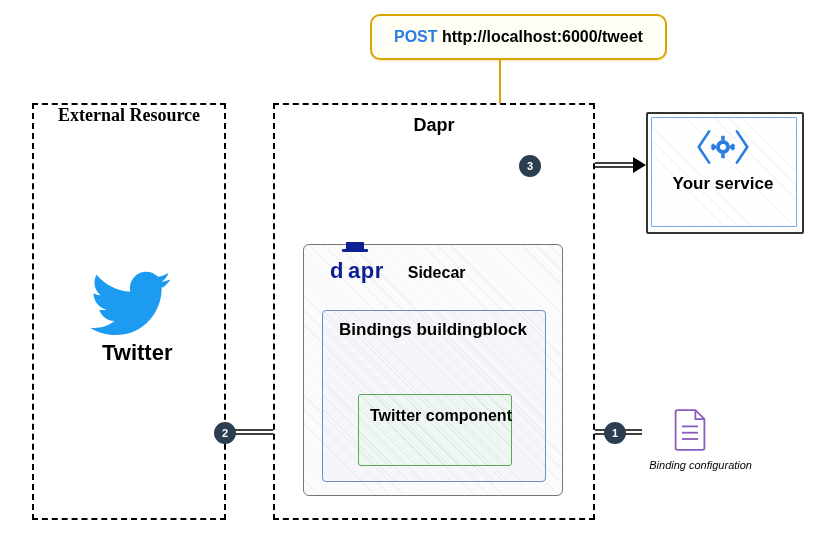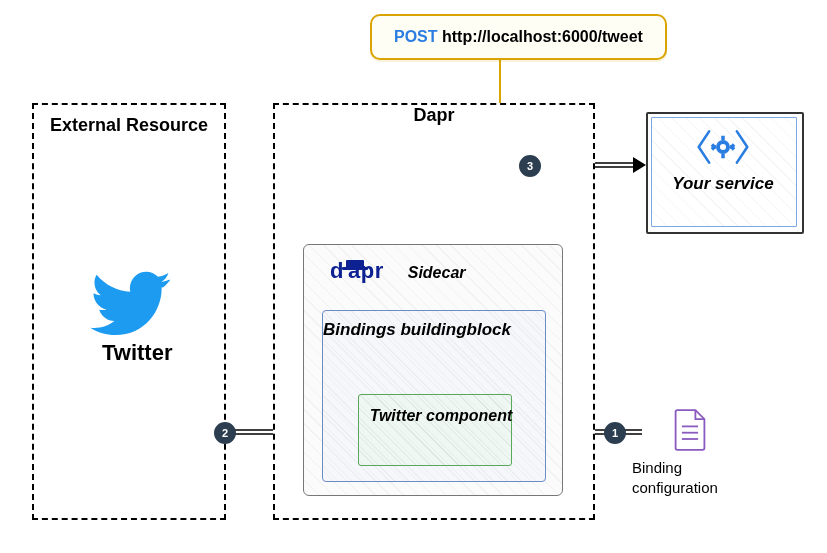--- a/index.html
+++ b/index.html
@@ -19,24 +19,24 @@
   .fill-green { background: rgba(200,250,200,0.12); }
   .hatch::before {
     content: "";
     position: absolute; inset: 0;
     background: repeating-linear-gradient(45deg,
       rgba(0,0,0,0.04) 0 1px, transparent 1px 10px);
     border-radius: inherit;
     pointer-events: none;
   }
 
-  .label { position: absolute; font-weight: 600; font-size: 17px; color: #000; text-align: center; font-style: italic; }
+  .label { position: absolute; font-weight: 600; font-size: 17px; color: #000; text-align: center; }
   .label.small { font-size: 16px; }
 
-  .dapr-logo { display: inline-flex; align-items: flex-end; font-family: "Segoe UI", Arial, sans-serif; font-weight: 800; font-size: 22px; color: #0d2192; letter-spacing: 0.5px;}
+  .dapr-logo { display: inline-flex; font-family: "Segoe UI", Arial, sans-serif; font-weight: 800; font-size: 22px; color: #0d2192; letter-spacing: 0.5px;}
   .dapr-hat { width: 18px; height: 8px; background:#0d2192; position: relative; top: -16px; margin: 0 -16px 0 2px; border-radius:1px;}
   .dapr-hat::after { content:""; position:absolute; left:-4px; bottom:-2px; width:26px; height:3px; background:#0d2192; border-radius:1px;}
 
   .callout {
     position: absolute;
     border: 2px solid #d9a400;
     border-radius: 10px;
     background: #fffef5;
     box-shadow: 0 2px 0 rgba(217,164,0,0.15);
     padding: 12px 22px;
@@ -54,21 +54,21 @@
     border: 2px solid #2c3e50;
     font-family: Arial, sans-serif;
     z-index: 10;
   }
 
   svg.overlay { position: absolute; inset: 0; width: 827px; height: 553px; pointer-events: none; }
 
   .service-outer { border: 2px solid #333; }
   .service-inner { border: 1.5px solid #7aa7e8; background: #fff; }
 
-  .bind-conf { position: absolute; text-align: left; font-size: 15px; color: #000; }
+  .bind-conf { position: absolute; text-align: right; font-size: 11px; color: #000; font-style: italic; }
 
   .twitter-label { position: absolute; font-weight: 700; font-size: 22px; color:#000; }
 
 </style>
 </head>
 <body>
 
 <div id="stage">
 
   <svg class="overlay" viewBox="0 0 827 553">
@@ -102,40 +102,40 @@
       <path d="M 633 157 L 646 165 L 633 173" fill="#000" stroke="none"></path>
     </g>
   </svg>
 
   <div class="callout" style="left:370px; top:14px;">
     <span class="method">POST</span>
     <span>http://localhost:6000/tweet</span>
   </div>
 
   <div class="dashed-box" style="left:32px; top:103px; width:190px; height:413px;">
-    <div class="title" style="margin-top:10px;">External Resource</div>
+    <div class="title" style="font-family:Liberation Serif, serif;">External Resource</div>
   </div>
 
   <svg style="position:absolute; left:90px; top:270px; width:80px; height:66px;" viewBox="0 0 248 204">
     <path fill="#1d9bf0" d="M221.95 51.29c.15 2.17.15 4.34.15 6.53 0 66.73-50.8 143.69-143.69 143.69v-.04c-27.44.04-54.31-7.82-77.41-22.64 3.99.48 8 .72 12.02.73 22.74.02 44.83-7.61 62.72-21.66-21.61-.41-40.56-14.5-47.18-35.07 7.57 1.46 15.37 1.16 22.8-.87-23.56-4.76-40.51-25.46-40.51-49.5v-.64c7.02 3.91 14.88 6.08 22.92 6.32C13.4 63.31 7.74 33.79 20.85 14.28c25.64 31.55 63.47 50.73 104.08 52.76-4.07-17.54 1.49-35.92 14.61-48.25 20.34-19.12 52.33-18.14 71.45 2.19 11.31-2.23 22.15-6.38 32.07-12.26-3.77 11.69-11.66 21.62-22.2 27.93 10.01-1.18 19.79-3.86 29-7.95-6.78 10.16-15.32 19.01-25.2 26.16z"></path>
   </svg>
   <div class="twitter-label" style="left:102px; top:340px;">Twitter</div>
 
   <div class="dashed-box" style="left:273px; top:103px; width:318px; height:413px;">
-    <div class="title" style="margin-top:0;">Dapr</div>
+    <div class="title" style="margin-top:10px;">Dapr</div>
   </div>
 
   <div class="sketch-box hatch fill-gray" style="left:303px; top:244px; width:258px; height:250px; border:1.8px solid #777; border-radius:6px;"></div>
   <div style="position:absolute; left:330px; top:258px; display:flex; align-items:flex-end; gap:10px;">
     <span class="dapr-logo">d<span class="dapr-hat"></span>apr</span>
     <span class="label small" style="position:static; margin-left:14px; margin-bottom:2px;">Sidecar</span>
   </div>
 
   <div class="sketch-box hatch fill-blue" style="left:322px; top:310px; width:222px; height:170px; border:1.8px solid #6b8cc4; border-radius:4px;"></div>
-  <div class="label" style="left:306px; top:320px; width:222px; line-height:1.2;">Bindings buildingblock</div>
+  <div class="label" style="left:322px; top:320px; width:222px; line-height:1.2;">Bindings buildingblock</div>
 
   <div class="sketch-box hatch fill-green" style="left:358px; top:394px; width:152px; height:70px; border:1.8px solid #5aa65a; border-radius:3px;"></div>
   <div class="label small" style="left:358px; top:406px; width:166px; line-height:1.25;">Twitter component</div>
 
   <div class="sketch-box service-outer" style="left:646px; top:112px; width:154px; height:118px; border-radius:2px;"></div>
   <div class="sketch-box service-inner hatch" style="left:651px; top:117px; width:144px; height:108px; border-radius:1px;"></div>
 
   <svg style="position:absolute; left:697px; top:126px; width:52px; height:42px;" viewBox="0 0 60 48">
     <g fill="none" stroke="#2a7de1" stroke-width="3" stroke-linejoin="round" stroke-linecap="round">
       <path d="M14 6 L2 24 L14 42"></path>

